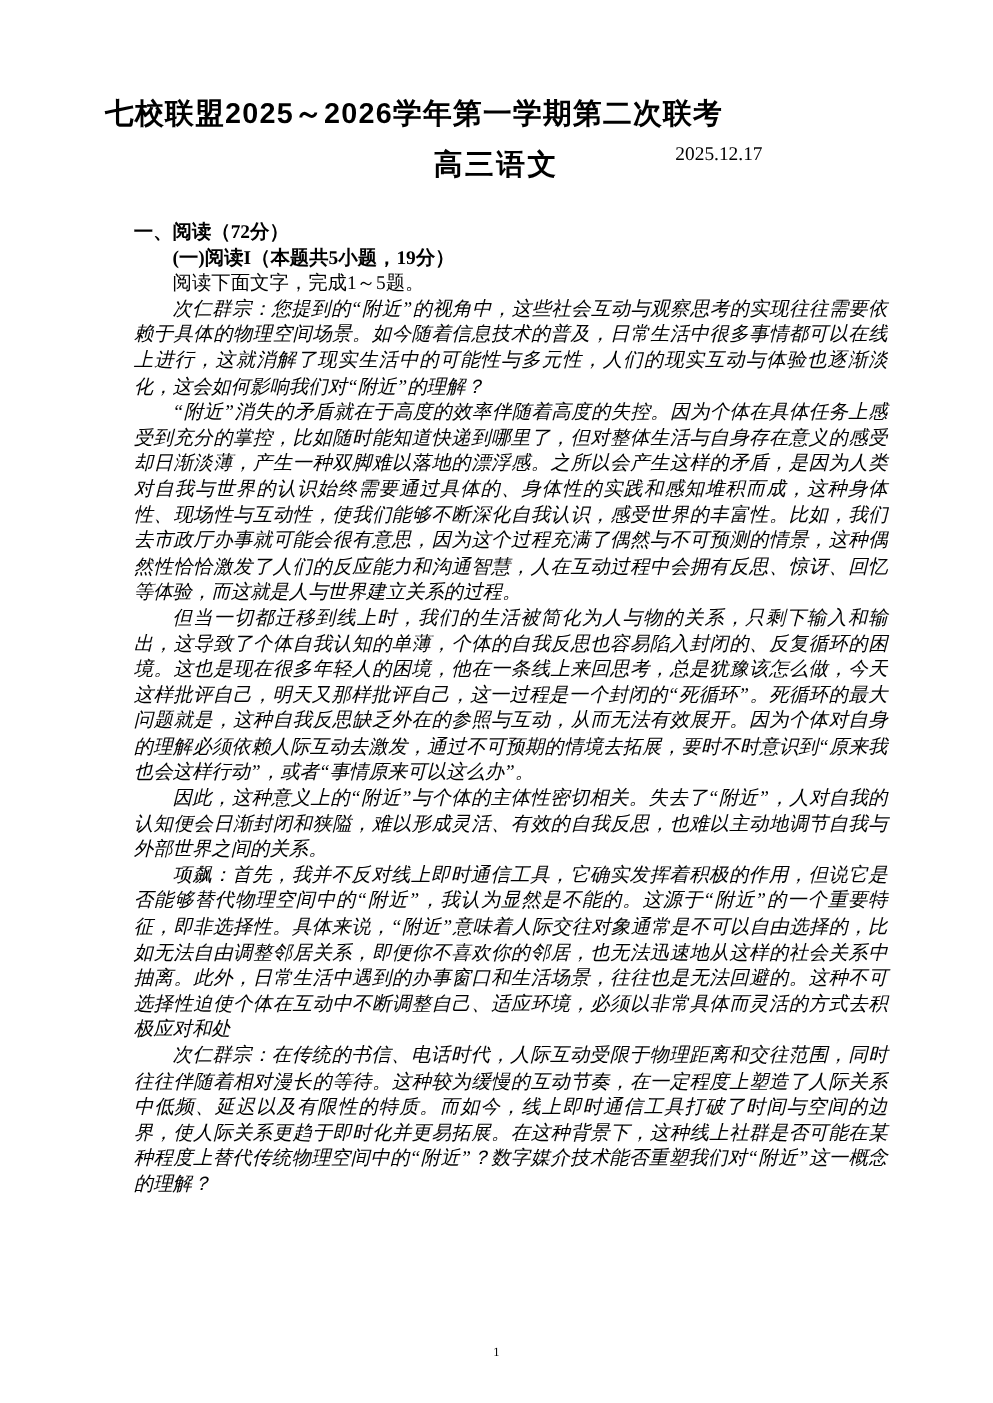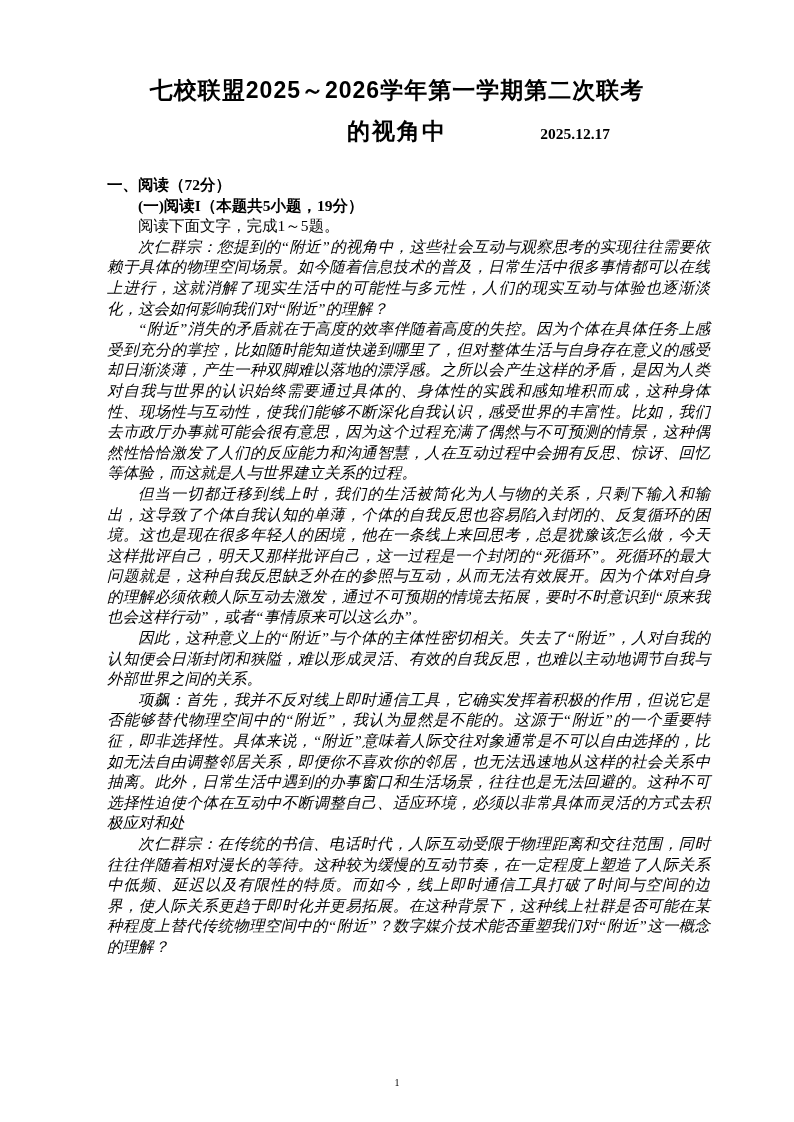--- a/index.html
+++ b/index.html
@@ -14,21 +14,20 @@
     margin: 0 auto;
     background: #ffffff;
     box-sizing: border-box;
     padding: 72px 84px 0 84px;
     font-family: "Liberation Serif", serif;
     color: #000000;
     overflow: hidden;
   }
   .title {
     margin: 0;
-    text-align: center;
     font-size: 23px;
     font-weight: bold;
     line-height: 36px;
     font-family: "Liberation Sans", sans-serif;
     letter-spacing: 1px;
   }
   .subtitle-row {
     position: relative;
     text-align: center;
     margin-top: 6px;
@@ -36,23 +35,23 @@
   }
   .subject {
     font-size: 23px;
     font-weight: bold;
     font-family: "Liberation Sans", sans-serif;
     letter-spacing: 2px;
   }
   .date {
     position: absolute;
     right: 100px;
-    bottom: 0;
+    bottom: 11px;
     font-size: 15.5px;
-    font-weight: bold;
+    font-weight: normal;
     font-family: "Liberation Serif", serif;
     letter-spacing: 0;
   }
   .content {
     margin-top: 24px;
     font-size: 15.5px;
     line-height: 20.6px;
     text-align: justify;
     margin-left: 23px;
   }
@@ -89,21 +88,21 @@
   }
 </style>
 </head>
 <body>
 
 <div class="page">
 
   <h1 class="title">七校联盟2025～2026学年第一学期第二次联考</h1>
 
   <div class="subtitle-row">
-    <span class="subject">的视角中</span>
+    <span class="subject">高三语文</span>
     <span class="date">2025.12.17</span>
   </div>
 
   <div class="content">
     <p class="h-section">一、阅读（72分）</p>
     <p class="h-part">(一)阅读I（本题共5小题，19分）</p>
     <p class="instruction">阅读下面文字，完成1～5题。</p>
 
     <p class="para">次仁群宗：您提到的“附近”的视角中，这些社会互动与观察思考的实现往往需要依赖于具体的物理空间场景。如今随着信息技术的普及，日常生活中很多事情都可以在线上进行，这就消解了现实生活中的可能性与多元性，人们的现实互动与体验也逐渐淡化，这会如何影响我们对“附近”的理解？</p>
     <p class="para">“附近”消失的矛盾就在于高度的效率伴随着高度的失控。因为个体在具体任务上感受到充分的掌控，比如随时能知道快递到哪里了，但对整体生活与自身存在意义的感受却日渐淡薄，产生一种双脚难以落地的漂浮感。之所以会产生这样的矛盾，是因为人类对自我与世界的认识始终需要通过具体的、身体性的实践和感知堆积而成，这种身体性、现场性与互动性，使我们能够不断深化自我认识，感受世界的丰富性。比如，我们去市政厅办事就可能会很有意思，因为这个过程充满了偶然与不可预测的情景，这种偶然性恰恰激发了人们的反应能力和沟通智慧，人在互动过程中会拥有反思、惊讶、回忆等体验，而这就是人与世界建立关系的过程。</p>

